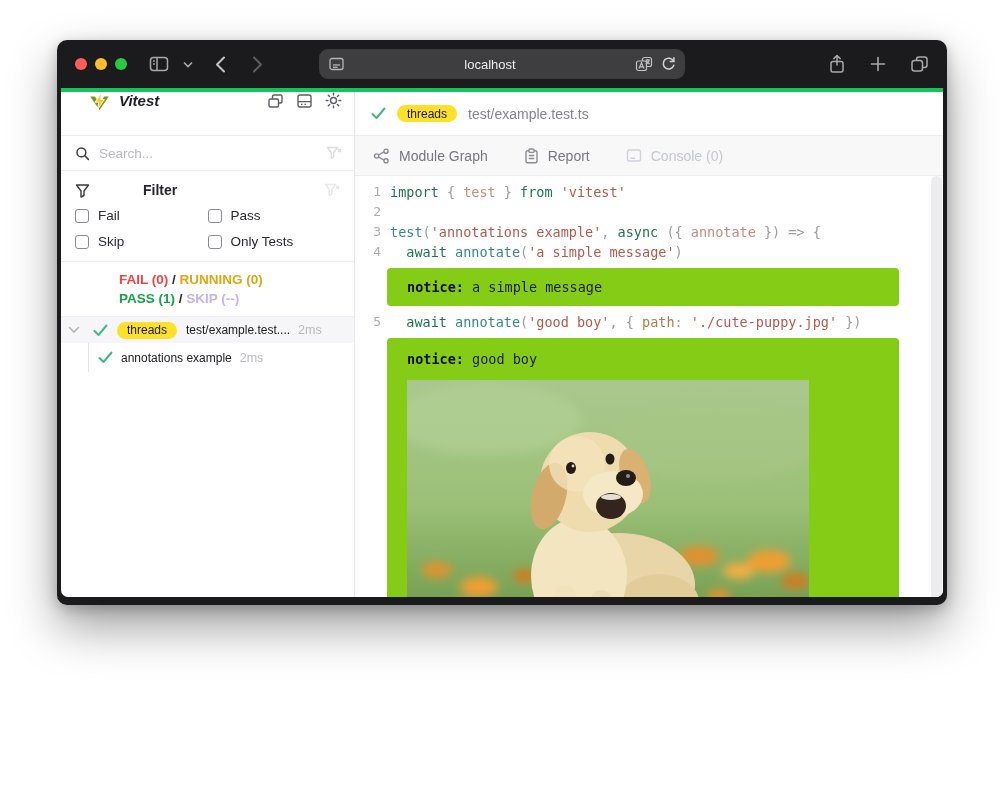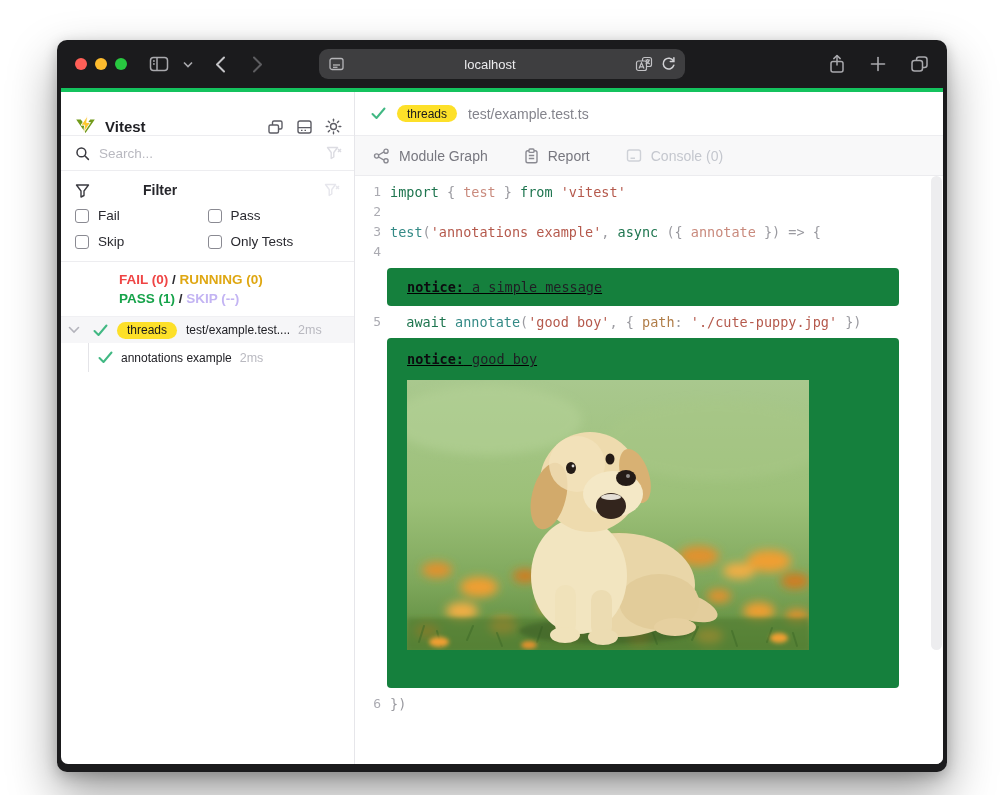--- a/index.html
+++ b/index.html
@@ -1,18 +1,18 @@
 <!DOCTYPE html>
 <html style="--accent: #14c35e; --fail: #ef4444; --running: #dfa712; --pass: #16a34a; --skip: #c3b4f3; --badge: #fde029; --check: #41b883;"><head>
 <meta charset="utf-8">
 <style>
   * { box-sizing: border-box; margin: 0; padding: 0; }
   html,body { width:1004px; height:795px; background:#ffffff; font-family:"Liberation Sans", sans-serif; overflow:hidden; }
 
-  .window { position:absolute; left:57px; top:40px; width:890px; height:732px;
+  .window { position:absolute; left:57px; top:40px; width:890px; height:565px;
     background:#1b1b1d; border-radius:10px; box-shadow:0 22px 48px rgba(0,0,0,.38), 0 4px 14px rgba(0,0,0,.22); }
 
   
   .toolbar { height:48px; display:flex; align-items:center; padding:0 18px; position:relative; }
   .traffic { display:flex; gap:8px; margin-right:22px; }
   .light { width:12px; height:12px; border-radius:50%; display:inline-block; }
   .light.red { background:#ff5f57; } .light.yellow { background:#febc2e; } .light.green { background:#28c840; }
   .tbicon { display:flex; align-items:center; justify-content:center; background:none; border:none; padding:0; cursor:default; }
   .tbicon svg { display:block; }
   .navgroup { display:flex; align-items:center; gap:14px; }
@@ -22,21 +22,21 @@
   .right-tools { margin-left:auto; display:flex; align-items:center; gap:24px; }
 
   
   .webview { position:absolute; left:4px; right:4px; top:48px; bottom:8px; background:#fff;
     border-radius:0 0 7px 7px; overflow:hidden; display:flex; flex-direction:column; }
   .progress { height:4px; background:var(--accent,#14c35e); flex:0 0 auto; }
   .content { flex:1; display:flex; min-height:0; }
 
   
   .sidebar { width:294px; flex:0 0 294px; border-right:1px solid #e6e6ea; display:flex; flex-direction:column; font-size:14px; color:#26262b; }
-  .sb-header { height:44px; display:flex; align-items:flex-end; padding:0 12px 0 14px; border-bottom:1px solid #ededf0; }
+  .sb-header { height:44px; display:flex; align-items:flex-start; padding:0 12px 0 28px; border-bottom:1px solid #ededf0;font-style:italic; }
   .sb-title { font-size:15px; font-weight:600; margin-left:9px; color:#1f1f24; }
   .sb-actions { margin-left:auto; display:flex; gap:12px; align-items:center; }
   .sb-actions .tbicon svg { stroke:#5c5c64; }
   .sb-search { height:35px; display:flex; align-items:center; gap:9px; padding:0 12px 0 14px; border-bottom:1px solid #ededf0; }
   .sb-search input { flex:1; border:none; outline:none; font-size:13.5px; color:#333; font-family:"Liberation Sans",sans-serif; }
   .sb-search input::placeholder { color:#b9b9c0; }
   .sb-filter { padding:11px 14px 12px; border-bottom:1px solid #ededf0; }
   .filter-head { display:flex; align-items:center; gap:9px; margin-bottom:10px; }
   .filter-title { font-weight:700; font-size:14px;padding-left:44px; }
   .filter-head .spacer { flex:1; }
@@ -70,21 +70,21 @@
   .tab.disabled svg { stroke:#ced1d7; }
 
   
   .code-area { position:relative; flex:1; overflow:hidden; background:#fff;
     font-family:"DejaVu Sans Mono", monospace; font-size:13.5px; line-height:20px; padding-top:6px; }
   .code-line { display:flex; }
   .gutter { width:26px; text-align:right; color:#ababb2; flex:0 0 auto; margin-right:9px; font-size:13px; }
   .line-content { white-space:pre; }
   .tok-k { color:#1e754f; } .tok-f { color:#348a86; } .tok-s { color:#b5594c; }
   .tok-v { color:#c98a7d; } .tok-o { color:#b07d48; } .tok-p { color:#9a9aa0; } .tok-t { color:#4a4a50; }
-  .annotation { background:#15803d; border-radius:4px; margin:6px 44px 6px 32px;text-decoration:underline; }
+  .annotation { background:#84cc16; border-radius:4px; margin:6px 44px 6px 32px; }
   .annotation .annotation-text { display:flex; align-items:center; height:38px; padding-left:20px; font-size:13.5px; color:#1f1f24; }
   .annotation-label { font-weight:700; color:#0c0c0f; }
   .annotation.with-image { padding-bottom:38px; }
   .annotation.with-image .annotation-text { height:42px; }
   .puppy-wrap { margin-left:20px; width:402px; height:270px; }
   .puppy-wrap svg { display:block; }
   .scroll-thumb { position:absolute; top:0; right:1px; width:11px; height:474px; background:#ededef; border-radius:6px; }
 </style>
 </head>
 <body>
@@ -348,20 +348,21 @@
               <div class="code-line">
                 <span class="gutter">2</span>
                 <span class="line-content"></span>
               </div>
               <div class="code-line">
                 <span class="gutter">3</span>
                 <span class="line-content"><span class="tok-f">test</span><span class="tok-p">(</span><span class="tok-s">'annotations example'</span><span class="tok-p">, </span><span class="tok-k">async</span><span class="tok-p"> ({ </span><span class="tok-v">annotate</span><span class="tok-p"> }) =&gt; {</span></span>
               </div>
               <div class="code-line">
                 <span class="gutter">4</span>
+                <span class="line-content"><span class="tok-t">  </span><span class="tok-k">await</span><span class="tok-t"> </span><span class="tok-f">annotate</span><span class="tok-p">(</span><span class="tok-s">'a simple message'</span><span class="tok-p">)</span></span>
               </div>
               <div class="annotation">
                 <div class="annotation-text">
                   <span class="annotation-label">notice:</span>
                   <span class="annotation-message">&nbsp;a simple message</span>
                 </div>
               </div>
               <div class="code-line">
                 <span class="gutter">5</span>
                 <span class="line-content"><span class="tok-t">  </span><span class="tok-k">await</span><span class="tok-t"> </span><span class="tok-f">annotate</span><span class="tok-p">(</span><span class="tok-s">'good boy'</span><span class="tok-p">, { </span><span class="tok-o">path</span><span class="tok-p">: </span><span class="tok-s">'./cute-puppy.jpg'</span><span class="tok-p"> })</span></span>

